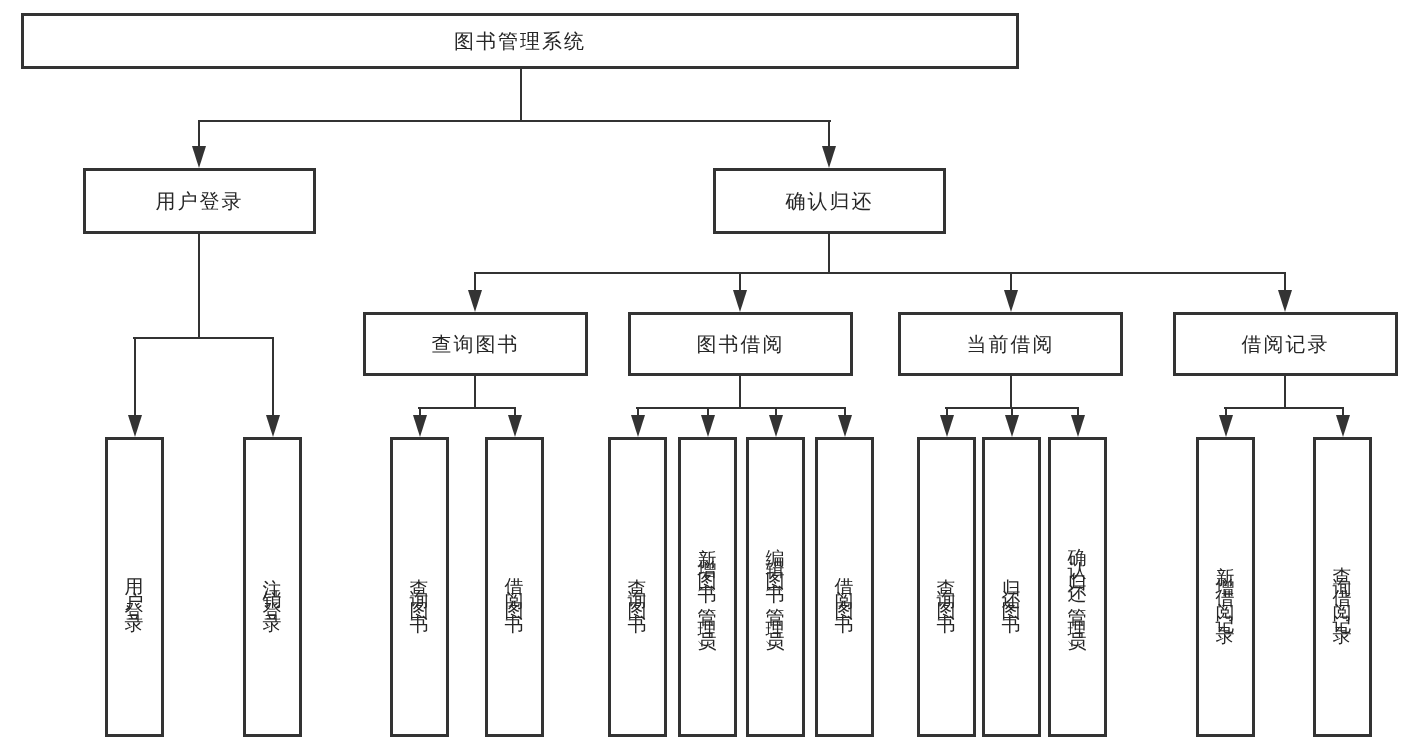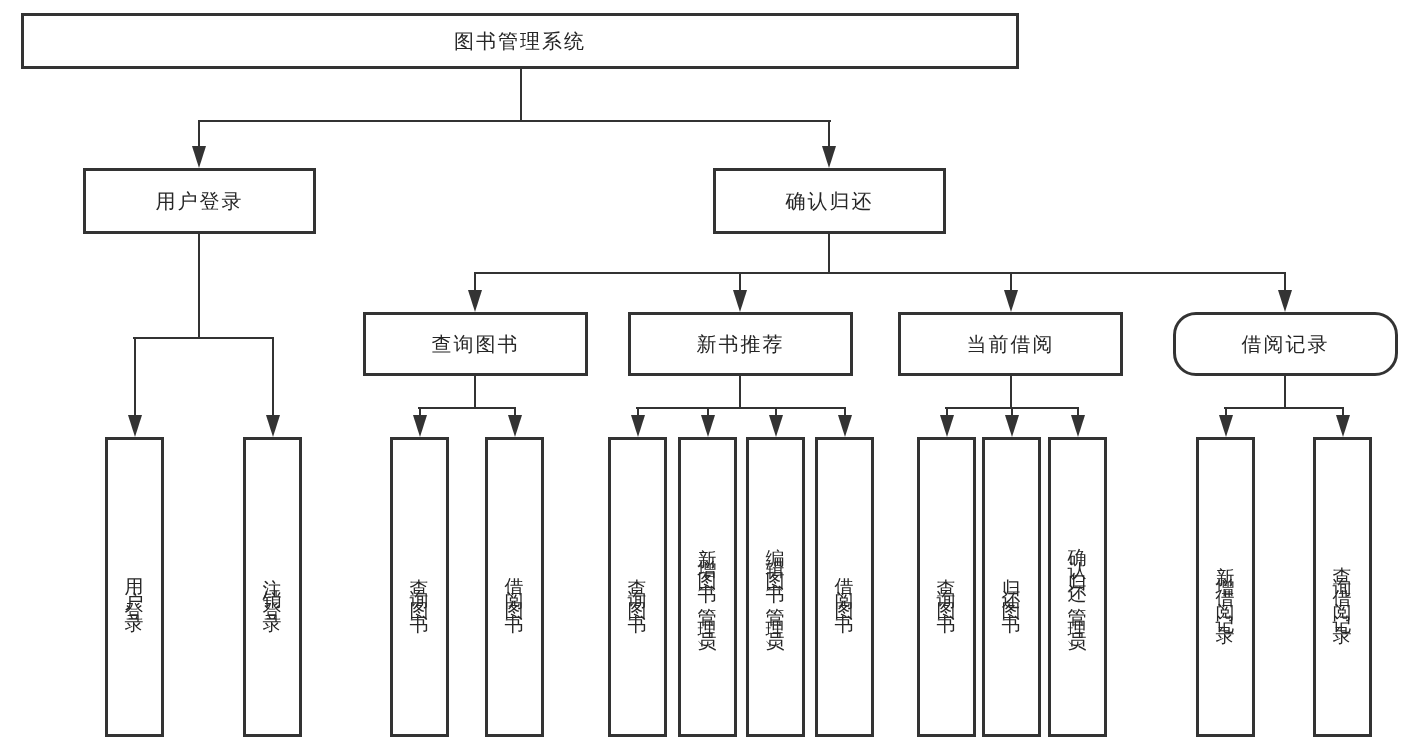--- a/index.html
+++ b/index.html
@@ -55,26 +55,26 @@
   <div class="arw" style="left:733px;top:290px;"></div>
   <div class="vl" style="left:1010px;top:272px;height:20px;"></div>
   <div class="arw" style="left:1004px;top:290px;"></div>
   <div class="vl" style="left:1284px;top:272px;height:20px;"></div>
   <div class="arw" style="left:1278px;top:290px;"></div>
 
   <div class="box hdr" style="left:363px;top:312px;width:225px;height:64px;">
     <span>查询图书</span>
   </div>
   <div class="box hdr" style="left:628px;top:312px;width:225px;height:64px;">
-    <span>新书推荐</span>
+    <span>图书借阅</span>
   </div>
   <div class="box hdr" style="left:898px;top:312px;width:225px;height:64px;">
     <span>当前借阅</span>
   </div>
-  <div class="box hdr" style="left:1173px;top:312px;width:225px;height:64px;border-radius:23px;">
+  <div class="box hdr" style="left:1173px;top:312px;width:225px;height:64px;">
     <span>借阅记录</span>
   </div>
 
   <div class="vl" style="left:474px;top:374px;height:35px;"></div>
   <div class="hl" style="left:418px;top:407px;width:98px;"></div>
   <div class="vl" style="left:419px;top:407px;height:10px;"></div>
   <div class="arw" style="left:413px;top:415px;"></div>
   <div class="vl" style="left:514px;top:407px;height:10px;"></div>
   <div class="arw" style="left:508px;top:415px;"></div>
 

